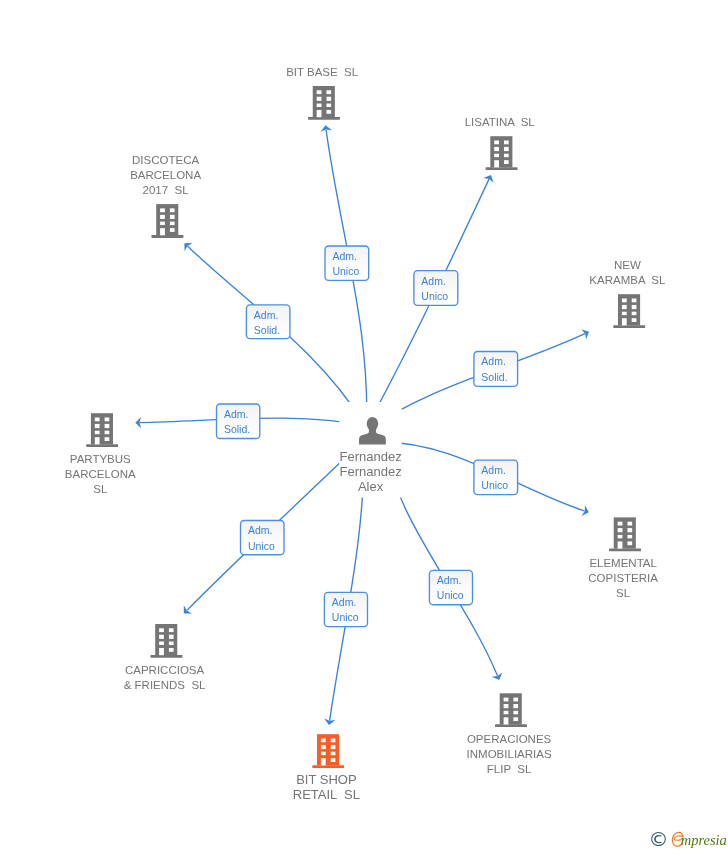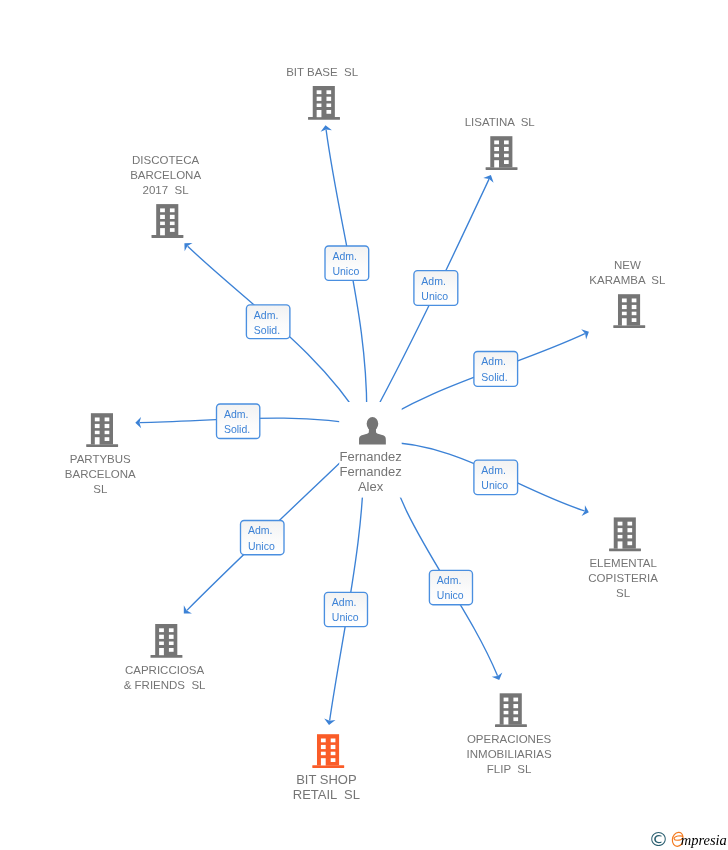--- a/index.html
+++ b/index.html
@@ -12,21 +12,21 @@
   .node-name{fill:#757575;font-size:11.5px;text-anchor:middle;font-family:"Liberation Sans",sans-serif;white-space:pre;}
   .node-name.focus{font-size:13px;}
   .person-name{fill:#757575;font-size:13px;text-anchor:middle;font-family:"Liberation Sans",sans-serif;white-space:pre;}
   .bldg rect{fill:#757575;}
   .bldg.hl rect{fill:#fa5c28;}
   .bldg rect.win{fill:#fff;}
   .person{fill:#757575;}
     #watermark{position:absolute;left:648.5px;top:833px;line-height:1;white-space:nowrap;}
   .wm-c{font-family:"DejaVu Sans",sans-serif;font-size:20px;color:#2a5f70;position:absolute;left:0;top:-4px;}
   .wm-e-svg{position:absolute;left:22.2px;top:-2.2px;fill:none;stroke:#f47b20;stroke-width:3.6;stroke-linecap:round;stroke-linejoin:round;}
-  .wm-rest{position:absolute;left:32.2px;top:-0.3px;font-family:"Liberation Serif",serif;font-style:italic;font-size:14.5px;color:#000000;}
+  .wm-rest{position:absolute;left:32.2px;top:-0.3px;font-family:"Liberation Serif",serif;font-style:italic;font-size:14.5px;color:#4d7c0f;}
 </style>
 </head>
 <body>
 
 <svg id="graph" viewBox="0 0 728 850" width="728" height="850">
 <defs>
       <linearGradient id="lblgrad" x1="0" y1="0" x2="0" y2="1">
         <stop offset="0" stop-color="#f2f2f2"></stop>
         <stop offset="0.55" stop-color="#fbfbfb"></stop>
         <stop offset="1" stop-color="#ffffff"></stop>

